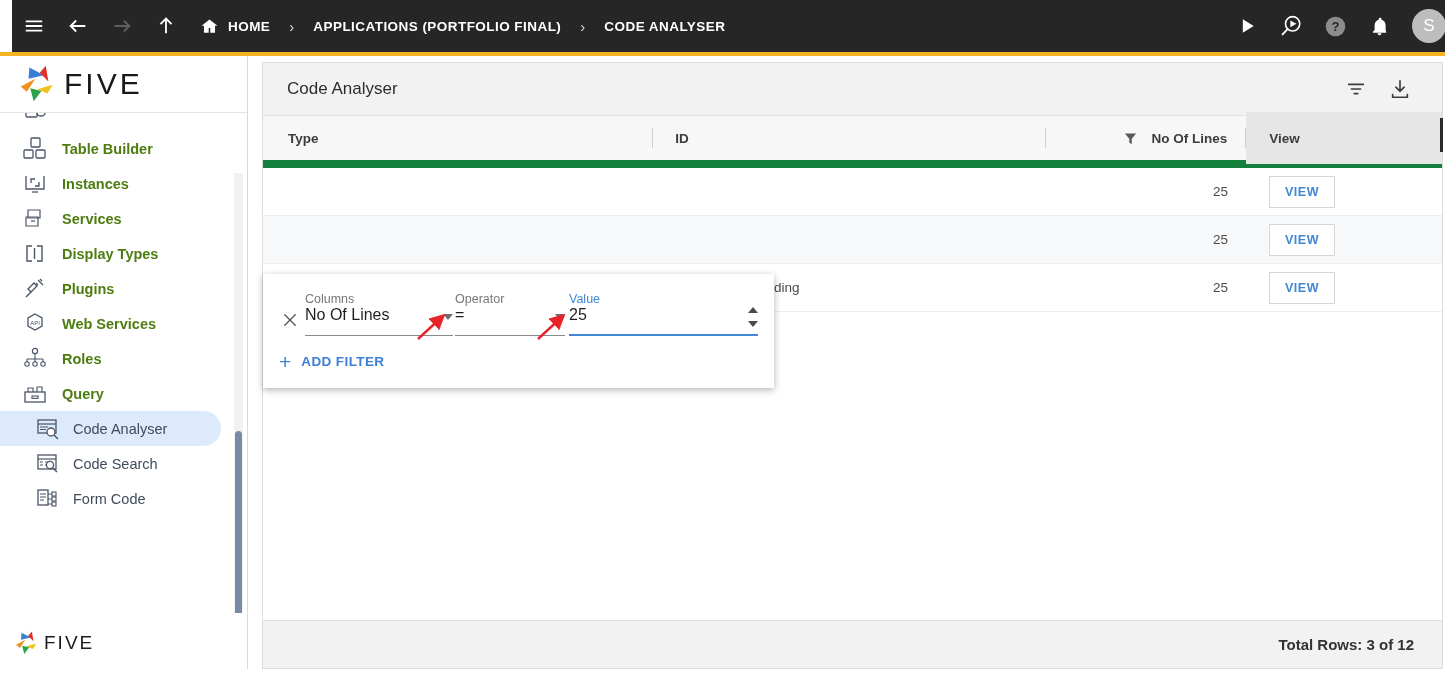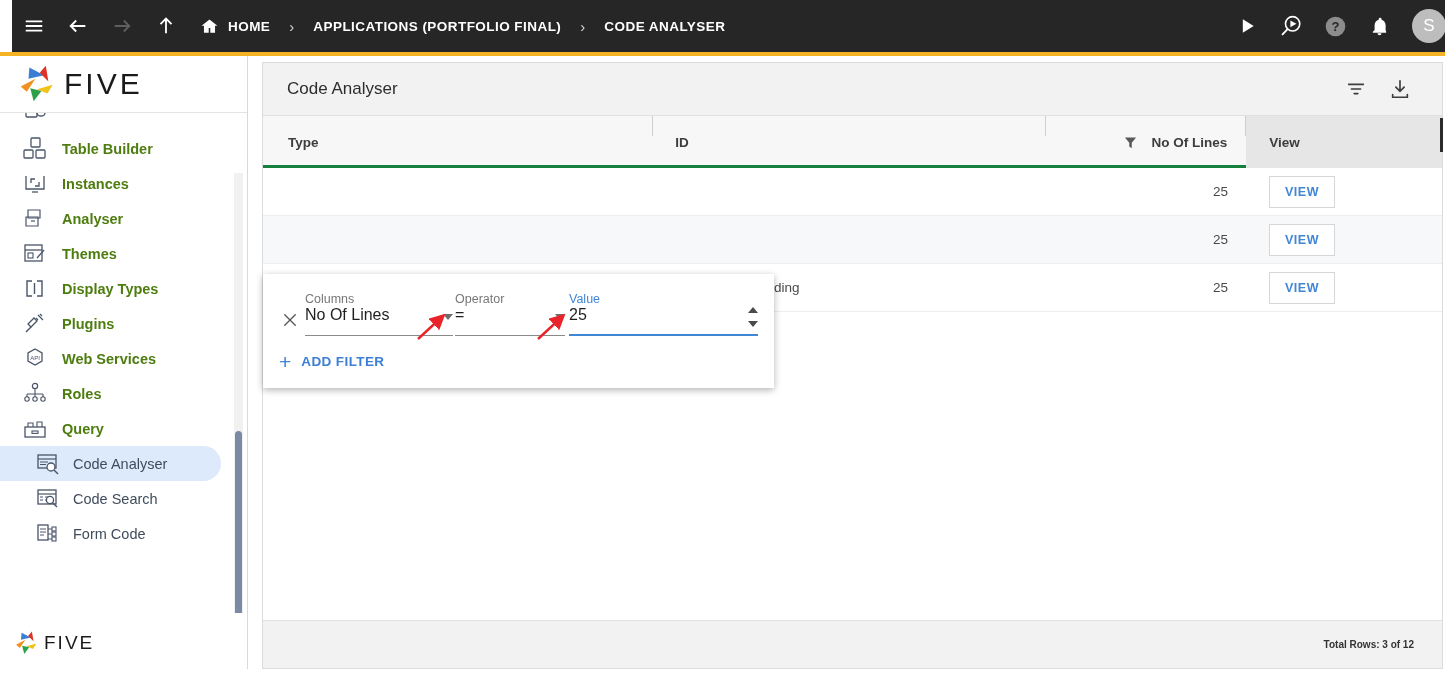--- a/index.html
+++ b/index.html
@@ -100,22 +100,22 @@
   }
   .panel-title { font-size: 17px; color: #2d2d2d; font-weight: 400; }
   .panel-header .sp { flex: 1 1 auto; }
   .hdr-btn {
     width: 44px; height: 44px; display: flex; align-items: center;
     justify-content: center; color: #3d3d3d;
   }
 
   
   .tbl-head {
-    height: 52px; background: #f7f7f7; display: flex; align-items: flex-start;
-    position: relative; border-bottom: 3px solid #15803d;
+    height: 52px; background: #f7f7f7; display: flex; align-items: center;
+    position: relative; border-bottom: 8px solid #15803d;
   }
   .th {
     font-size: 13.5px; color: #3d3d3d; font-weight: 700;
     display: flex; align-items: center; height: 52px;
   }
   .th-type { width: 390px; padding-left: 25px; }
   .th-divider { width: 1px; height: 20px; background: #cfcfcf; }
   .th-id { width: 392px; padding-left: 22px; }
   .th-lines {
     width: 200px; justify-content: flex-end; padding-right: 18px; gap: 14px;
@@ -144,21 +144,21 @@
   .tbl-scroll-mark {
     position: absolute; right: -1px; top: -50px; width: 3px; height: 34px;
     background: #2b2b2b;
   }
 
   .panel-footer {
     height: 48px; background: #f2f2f2; border-top: 1px solid #e0e0e0;
     display: flex; align-items: center; justify-content: flex-end;
     padding-right: 28px;
   }
-  .footer-text { font-size: 10px; color: #333; font-weight: 700; margin-left: 8px; }
+  .footer-text { font-size: 15px; color: #333; font-weight: 700; margin-left: 8px; }
 
   
   .filter-pop {
     position: absolute; left: 0px; top: 106px; width: 511px; height: 114px;
     background: #ffffff; box-shadow: 0 2px 7px rgba(0,0,0,.30);
     z-index: 40;
   }
   .fp-row { position: relative; height: 62px; }
   .fp-lbl {
     position: absolute; top: 18px; font-size: 12.5px; color: #777;
@@ -320,35 +320,24 @@
       </div>
 
       <div class="nav-item">
         <span class="ico">
           <svg width="26" height="26" viewBox="0 0 26 26">
               <path d="M6 4h12v8H6z" fill="none" stroke="#4a5568" stroke-width="1.2"></path>
               <path d="M4 11h12v9H4z" fill="none" stroke="#4a5568" stroke-width="1.2"></path>
               <path d="M9 15h4" stroke="#4a5568" stroke-width="1.2"></path>
             </svg>
         </span>
-        <span class="nav-label">Analyser</span>
-      </div>
-
-
-      <div class="nav-item">
-        <span class="ico">
-          <svg width="26" height="26" viewBox="0 0 26 26">
-              <rect x="3" y="4" width="17" height="16" fill="none" stroke="#4a5568" stroke-width="1.3"></rect>
-              <path d="M3 9h17" stroke="#4a5568" stroke-width="1.3"></path>
-              <rect x="6" y="12" width="5" height="5" fill="none" stroke="#4a5568" stroke-width="1.1"></rect>
-              <path d="M15 17l7-8" stroke="#4a5568" stroke-width="1.3"></path>
-            </svg>
-        </span>
-        <span class="nav-label">Themes</span>
-      </div>
+        <span class="nav-label">Services</span>
+      </div>
+
+
 
       <div class="nav-item">
         <span class="ico">
           <svg width="26" height="26" viewBox="0 0 26 26">
               <path d="M10 5H5v15h5" fill="none" stroke="#4a5568" stroke-width="1.4"></path>
               <path d="M15 5h5v15h-5" fill="none" stroke="#4a5568" stroke-width="1.4"></path>
               <path d="M12.5 7v11" stroke="#4a5568" stroke-width="1.4"></path>
             </svg>
         </span>
         <span class="nav-label">Display Types</span>

